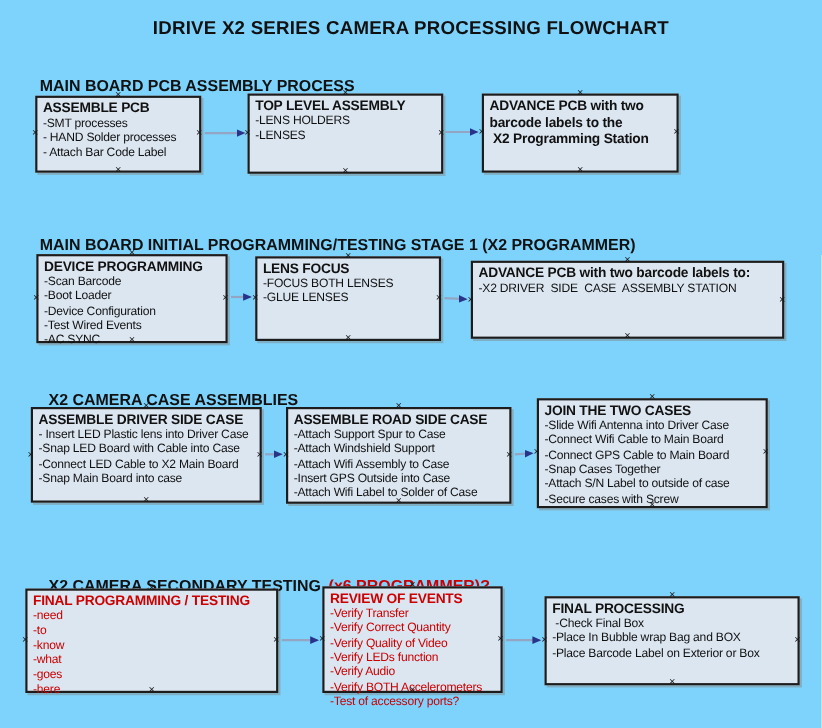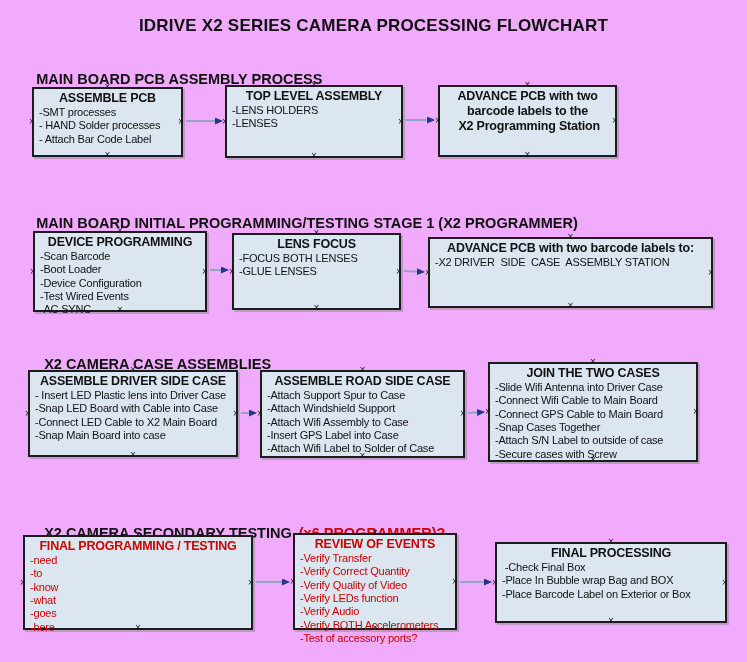--- a/index.html
+++ b/index.html
@@ -1,34 +1,34 @@
 <!DOCTYPE html>
 <html><head>
 <meta charset="utf-8">
 <style>
   html,body{margin:0;padding:0;background:#fff;}
   #canvas{
-    position:relative;width:747px;height:662px;background:#f0abfc;
+    position:relative;width:747px;height:662px;background:#7dd3fc;
     font-family:"Liberation Sans",sans-serif;color:#111;overflow:hidden;
   }
   .page-title{
     position:absolute;top:16px;left:0;width:747px;text-align:center;
     font-size:17px;font-weight:bold;letter-spacing:.2px;color:#111;
   }
   .section-h{
     position:absolute;font-size:14.5px;font-weight:bold;color:#111;white-space:pre;
   }
   .section-h .red{color:#cc0000;margin-left:7px;}
   .fbox{
     position:absolute;background:#dce6f1;border:2px solid #1c1c1c;
     box-shadow:2px 2px 0 rgba(130,130,130,.45);
     padding:2px 5px;box-sizing:border-box;
   }
   .fbox .btitle{
-    font-size:12.5px;font-weight:bold;line-height:1.18;white-space:pre;letter-spacing:-.2px;text-align:center;
+    font-size:12.5px;font-weight:bold;line-height:1.18;white-space:pre;letter-spacing:-.2px;
   }
   .fbox .bline{
     font-size:11px;line-height:1.22;white-space:pre;letter-spacing:-.2px;
   }
   .fbox.redtext .btitle,.fbox.redtext .bline{color:#cc0000;}
   .handle{
     position:absolute;font-size:10px;line-height:1;color:#1a1a1a;font-weight:normal;
     pointer-events:none;
   }
   .h-t{left:50%;top:-2px;transform:translate(-50%,-50%);}
@@ -150,21 +150,21 @@
 
   <div class="fbox" style="left:260px;top:370px;width:205px;height:88px">
     <span class="handle h-t">×</span>
     <span class="handle h-b">×</span>
     <span class="handle h-l">×</span>
     <span class="handle h-r">×</span>
     <div class="btitle">ASSEMBLE ROAD SIDE CASE</div>
     <div class="bline">-Attach Support Spur to Case</div>
     <div class="bline">-Attach Windshield Support</div>
     <div class="bline">-Attach Wifi Assembly to Case</div>
-    <div class="bline">-Insert GPS Label into Case</div>
+    <div class="bline">-Insert GPS Outside into Case</div>
     <div class="bline">-Attach Wifi Label to Solder of Case</div>
   </div>
 
   <div class="fbox" style="left:488px;top:362px;width:210px;height:100px">
     <span class="handle h-t">×</span>
     <span class="handle h-b">×</span>
     <span class="handle h-l">×</span>
     <span class="handle h-r">×</span>
     <div class="btitle">JOIN THE TWO CASES</div>
     <div class="bline">-Slide Wifi Antenna into Driver Case</div>

